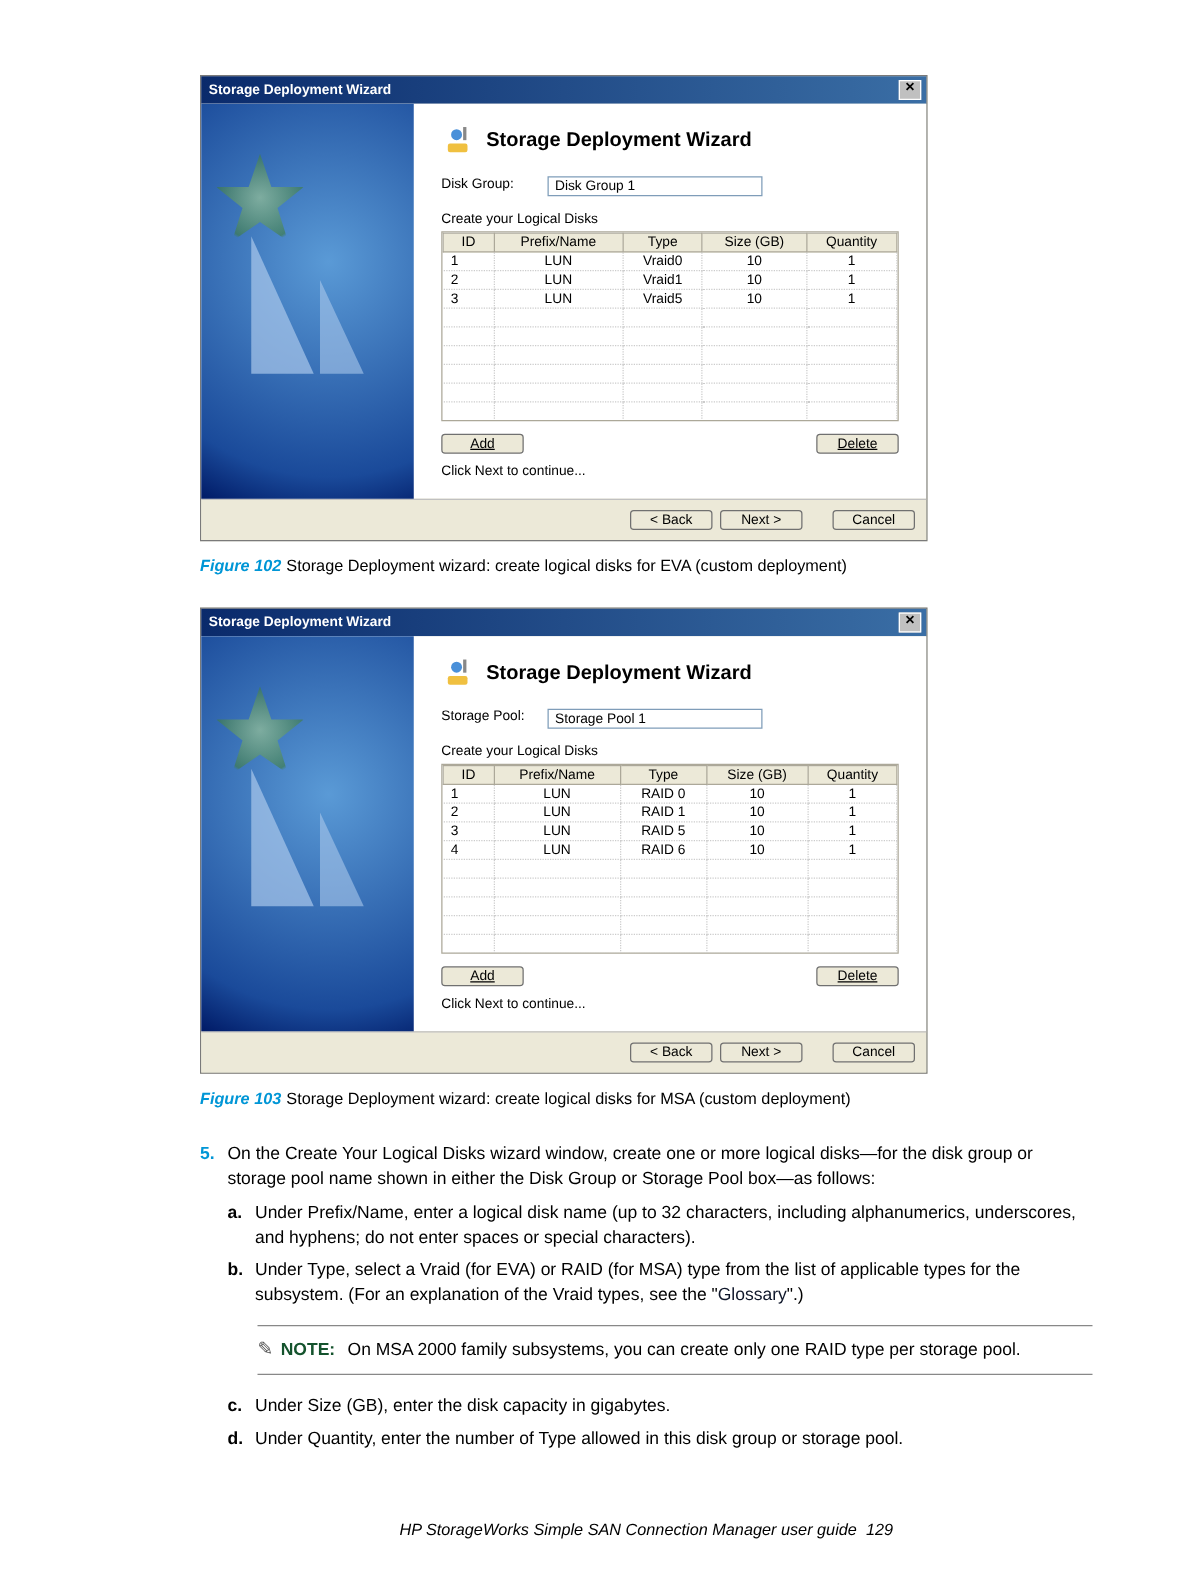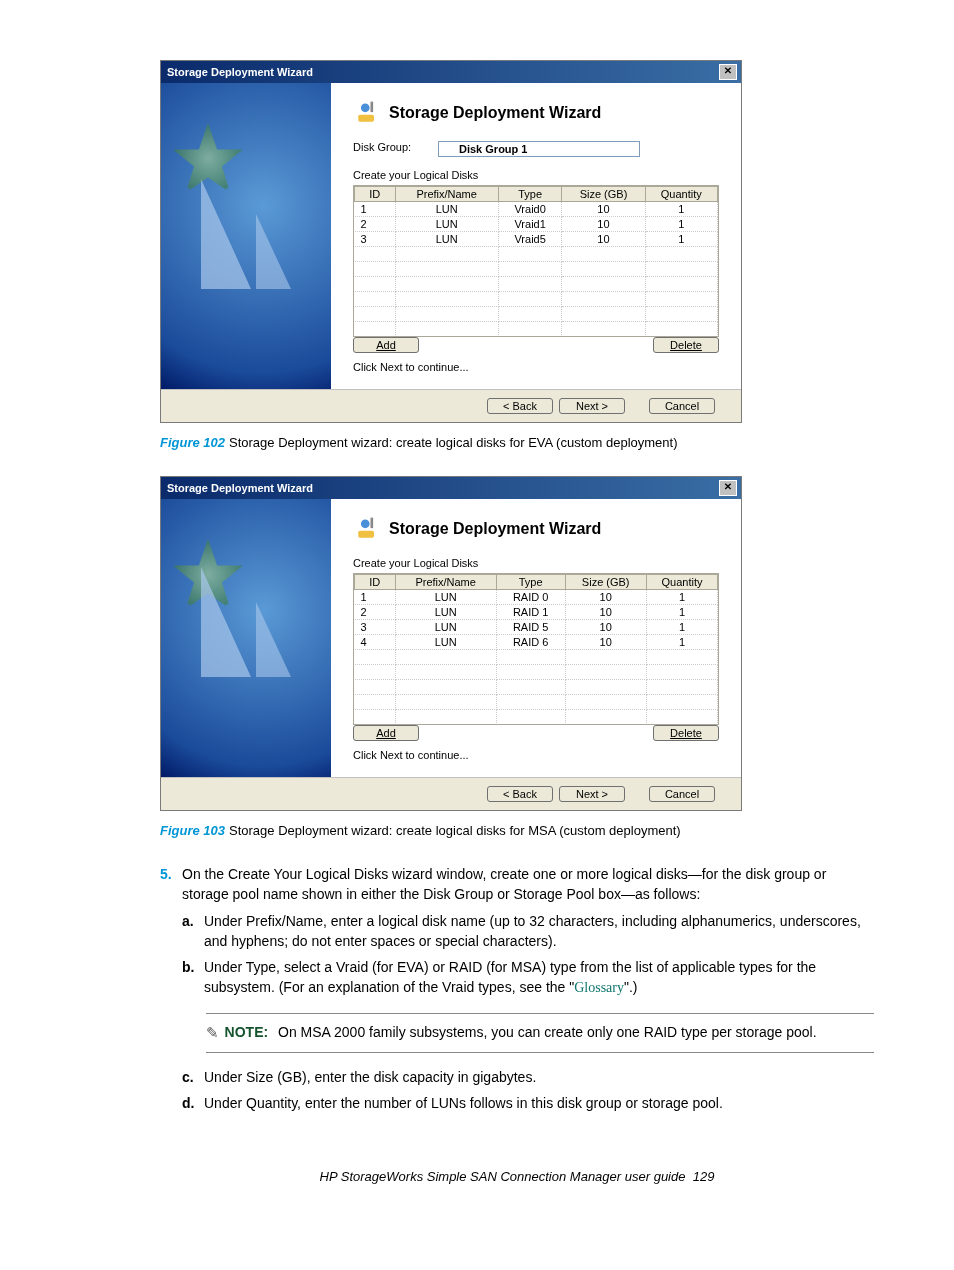--- a/index.html
+++ b/index.html
@@ -114,24 +114,23 @@
   }
   .form-row {
     display: flex;
     align-items: flex-start;
     margin-bottom: 12px;
   }
   .form-row label { width: 85px; }
   .form-row input {
     width: 160px;
     font-size: 11px;
-    padding: 1px 20px;
+    padding: 1px 5px;
     border: 1px solid #7f9db9;
     background: #fff;
-    font-weight: bold;
   }
   .section-label { margin-bottom: 4px; }
   table.grid {
     width: 340px;
     border-collapse: collapse;
     font-size: 11px;
     border: 1px solid #aca899;
   }
   table.grid th {
     background: #ece9d8;
@@ -146,20 +145,21 @@
     padding: 0 4px;
     text-align: center;
     height: 14px;
   }
   table.grid td:first-child { text-align: left; padding-left: 6px; width: 30px; }
   .grid-wrap {
     height: 150px;
     overflow: hidden;
     border: 1px solid #aca899;
     background: #fff;
+    margin-bottom: 10px;
   }
   .grid-wrap table.grid { border: none; width: 100%; }
   .btn-row {
     display: flex;
     justify-content: space-between;
     gap: 12px;
     margin-bottom: 8px;
     text-decoration: underline;
   }
   .win-btn {
@@ -169,21 +169,21 @@
     background: #ece9d8;
     border: 1px solid #707070;
     border-radius: 3px;
     font-family: Tahoma, Arial;
     cursor: default;
   }
   .continue-text { font-size: 11px; margin-bottom: 6px; }
   .wiz-footer {
     border-top: 1px solid #c0c0c0;
     background: #ece9d8;
-    padding: 8px 26px;
+    padding: 8px 9px;
     display: flex;
     justify-content: flex-end;
     gap: 6px;
   }
   .caption {
     font-size: 13px;
     margin-bottom: 26px;
     margin-top: 2px;
     font-family: 'Segoe UI', Arial, sans-serif;
   }
@@ -202,21 +202,21 @@
   .note-box {
     border-top: 1px solid #888;
     border-bottom: 1px solid #888;
     padding: 8px 0;
     margin: 14px 0 14px 24px;
     display: flex;
     align-items: flex-start;
   }
   .note-box .note-icon { margin-right: 6px; color: #555; font-size: 15px; }
   .note-box .note-label { color: #14532d; font-weight: bold; margin-right: 6px; }
-  a.link { color: #0f766e; text-decoration: none; font-family: Liberation Serif, serif; }
+  a.link { color: #0f172a; text-decoration: none; }
   .page-footer {
     text-align: center;
     font-size: 13px;
     margin-top: 50px;
     font-family: 'Segoe UI', Arial, sans-serif;
     font-style: italic;
   }
 </style>
 </head>
 <body>
@@ -360,20 +360,24 @@
         <div class="wiz-header">
           <span class="icon">
             <svg viewBox="0 0 32 32">
                 <circle cx="14" cy="10" r="5" fill="#4a90d9"></circle>
                 <rect x="6" y="18" width="18" height="8" fill="#f0c040" rx="2"></rect>
                 <rect x="20" y="3" width="3" height="12" fill="#888"></rect>
               </svg>
           </span>
           <span class="title">Storage Deployment Wizard</span>
         </div>
+        <div class="form-row">
+          <label>Storage Pool:</label>
+          <input type="text" value="Storage Pool 1" style="">
+        </div>
         <div class="section-label">Create your Logical Disks</div>
         <div class="grid-wrap">
           <table class="grid">
             <thead>
               <tr>
                 <th>ID</th>
                 <th>Prefix/Name</th>
                 <th>Type</th>
                 <th>Size (GB)</th>
                 <th>Quantity</th>
@@ -492,21 +496,21 @@
             </div>
           </div>
 
           <ol class="sub-list">
             <li>
               <span class="let">c.</span>
               <span>Under Size (GB), enter the disk capacity in gigabytes.</span>
             </li>
             <li>
               <span class="let">d.</span>
-              <span>Under Quantity, enter the number of LUNs follows in this disk group or storage pool.</span>
+              <span>Under Quantity, enter the number of Type allowed in this disk group or storage pool.</span>
             </li>
           </ol>
         </div>
       </li>
     </ol>
   </div>
 
   <div class="page-footer">
     <span>HP StorageWorks Simple SAN Connection Manager user guide</span>&nbsp;&nbsp;<span>129</span>
   </div>

